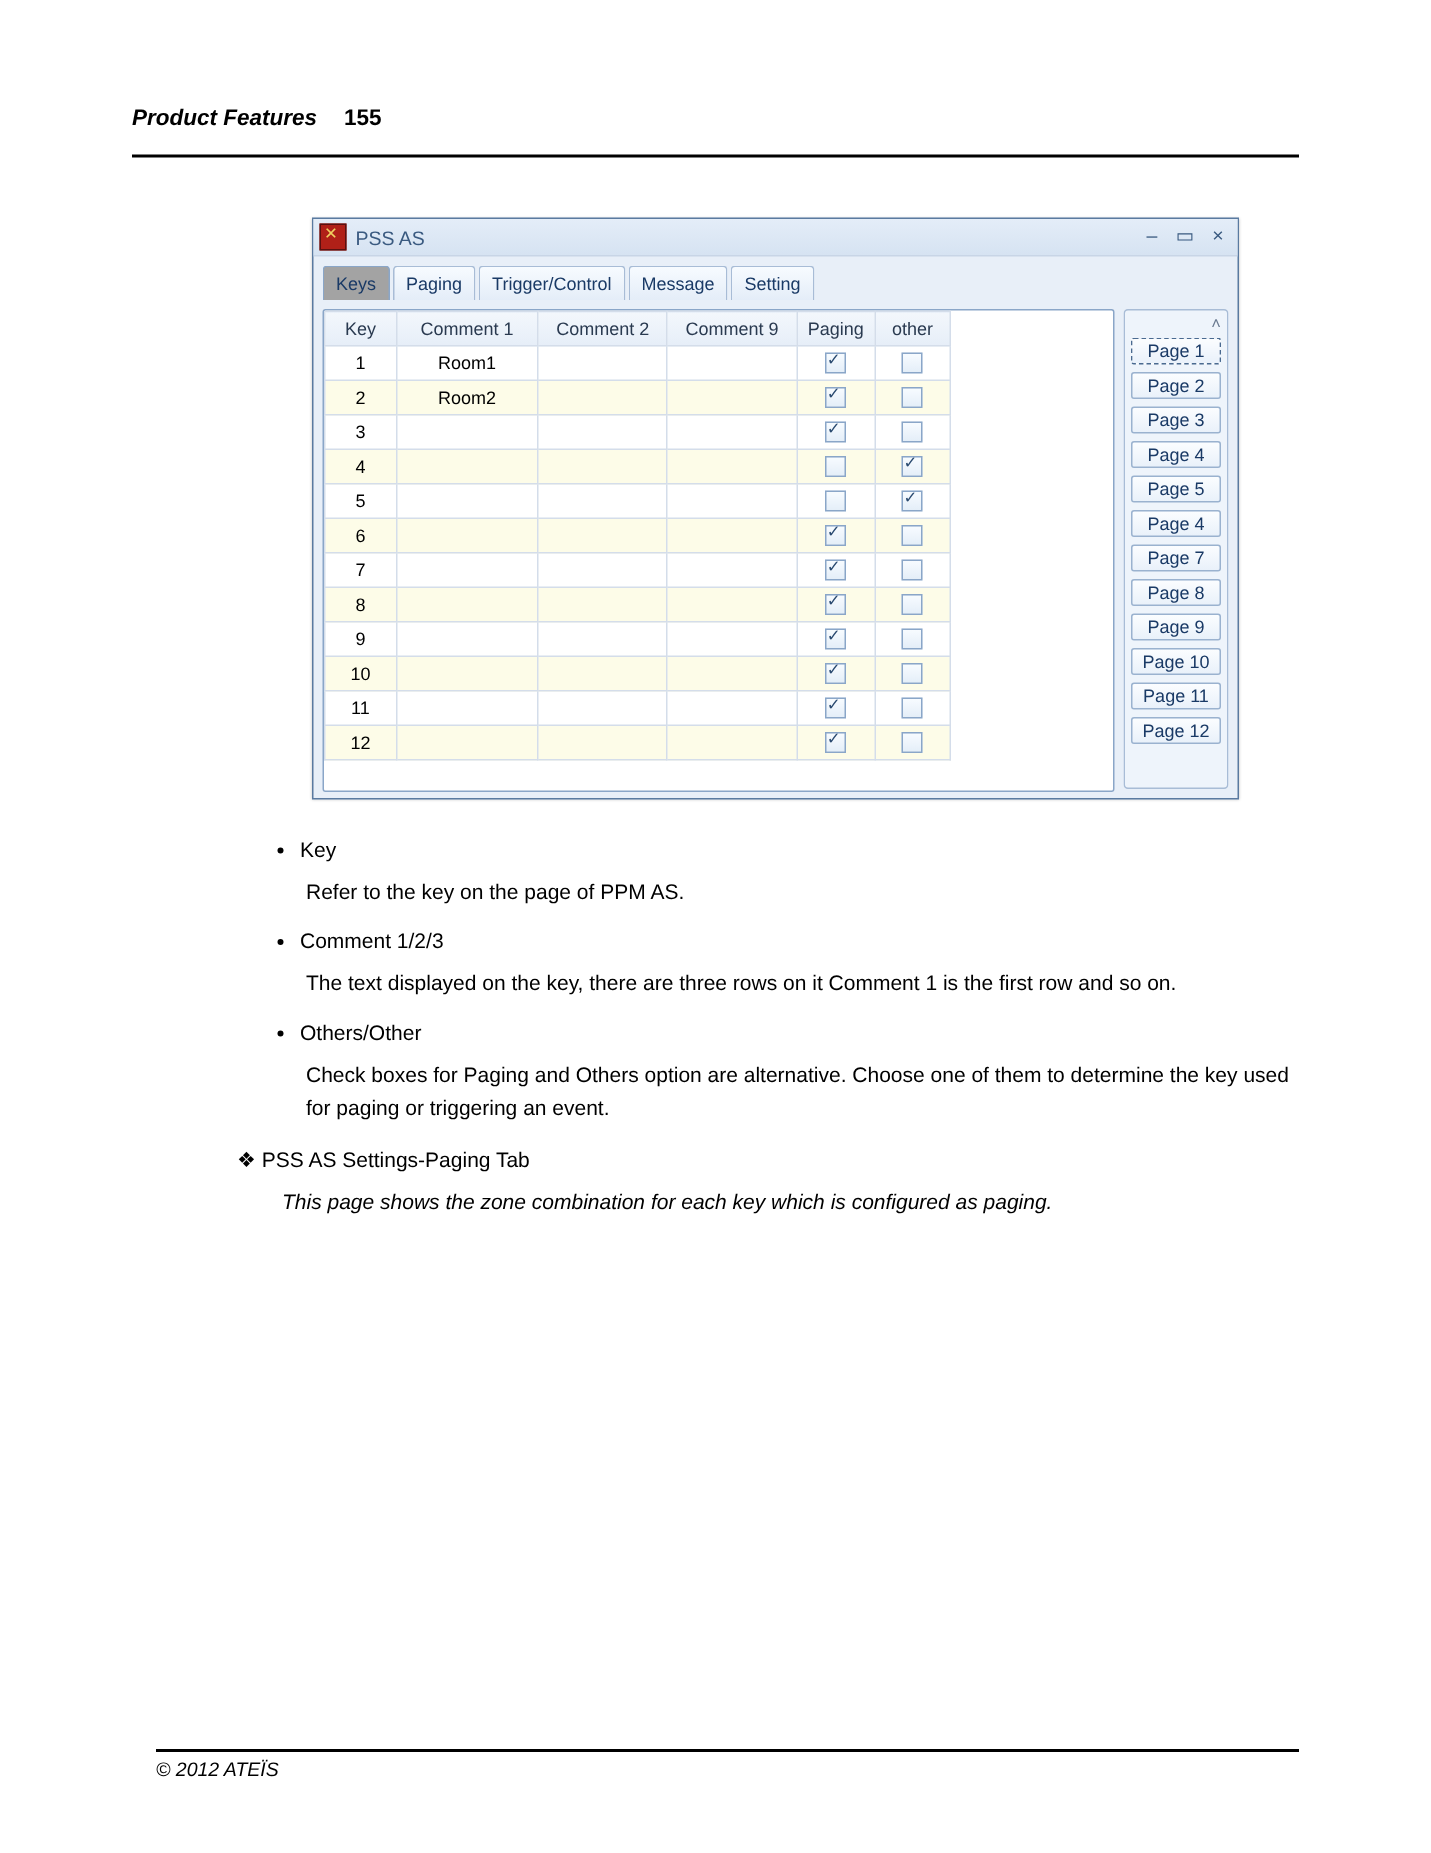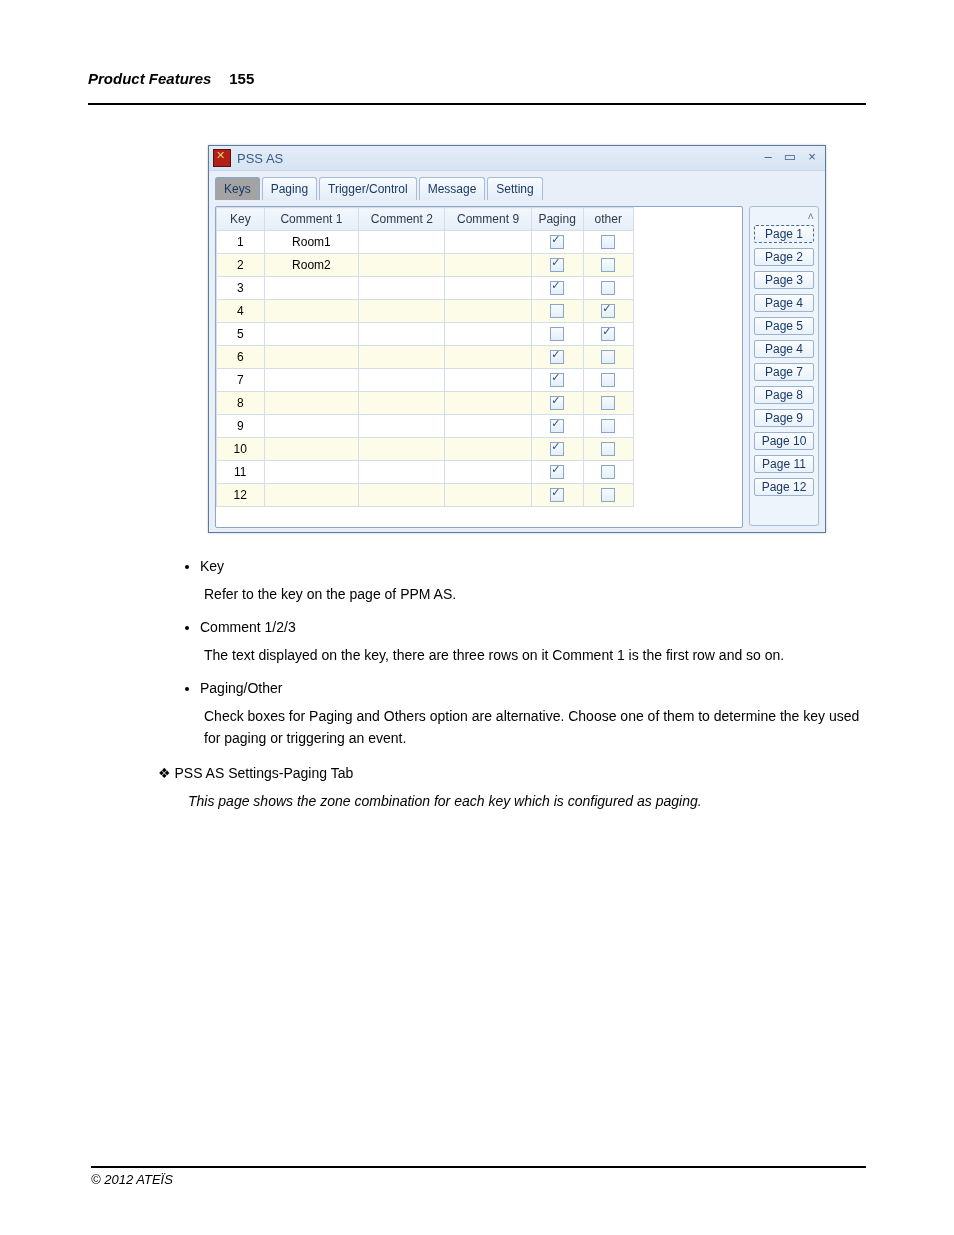--- a/index.html
+++ b/index.html
@@ -194,21 +194,21 @@
   .section-head {
     margin-left: 70px;
     margin-top: 12px;
     line-height: 1.6;
   }
   .section-head .diamond::before { content: "❖ "; }
   .section-head .sdesc { margin: 6px 0 0 30px; font-style: italic; }
   .footer {
     position: absolute;
     bottom: 48px;
-    left: 91px;
+    left: 104px;
     right: 88px;
   }
   .footer-line {
     border-top: 2px solid #000;
     padding-top: 4px;
     font-style: italic;
     font-size: 13px;
   }
 </style>
 </head>
@@ -378,21 +378,21 @@
   <div class="bullets">
     <ul>
       <li><span>Key</span></li>
     </ul>
     <div class="desc">Refer to the key on the page of PPM AS.</div>
     <ul>
       <li><span>Comment 1/2/3</span></li>
     </ul>
     <div class="desc">The text displayed on the key, there are three rows on it Comment 1 is the first row and so on.</div>
     <ul>
-      <li><span>Paging/Other</span></li>
+      <li><span>Others/Other</span></li>
     </ul>
     <div class="desc">Check boxes for Paging and Others option are alternative. Choose one of them to determine the key used for paging or triggering an event.</div>
   </div>
 
   <div class="section-head">
     <div class="diamond"><span>PSS AS Settings-Paging Tab</span></div>
     <div class="sdesc">This page shows the zone combination for each key which is configured as paging.</div>
   </div>
 
   <div class="footer">

